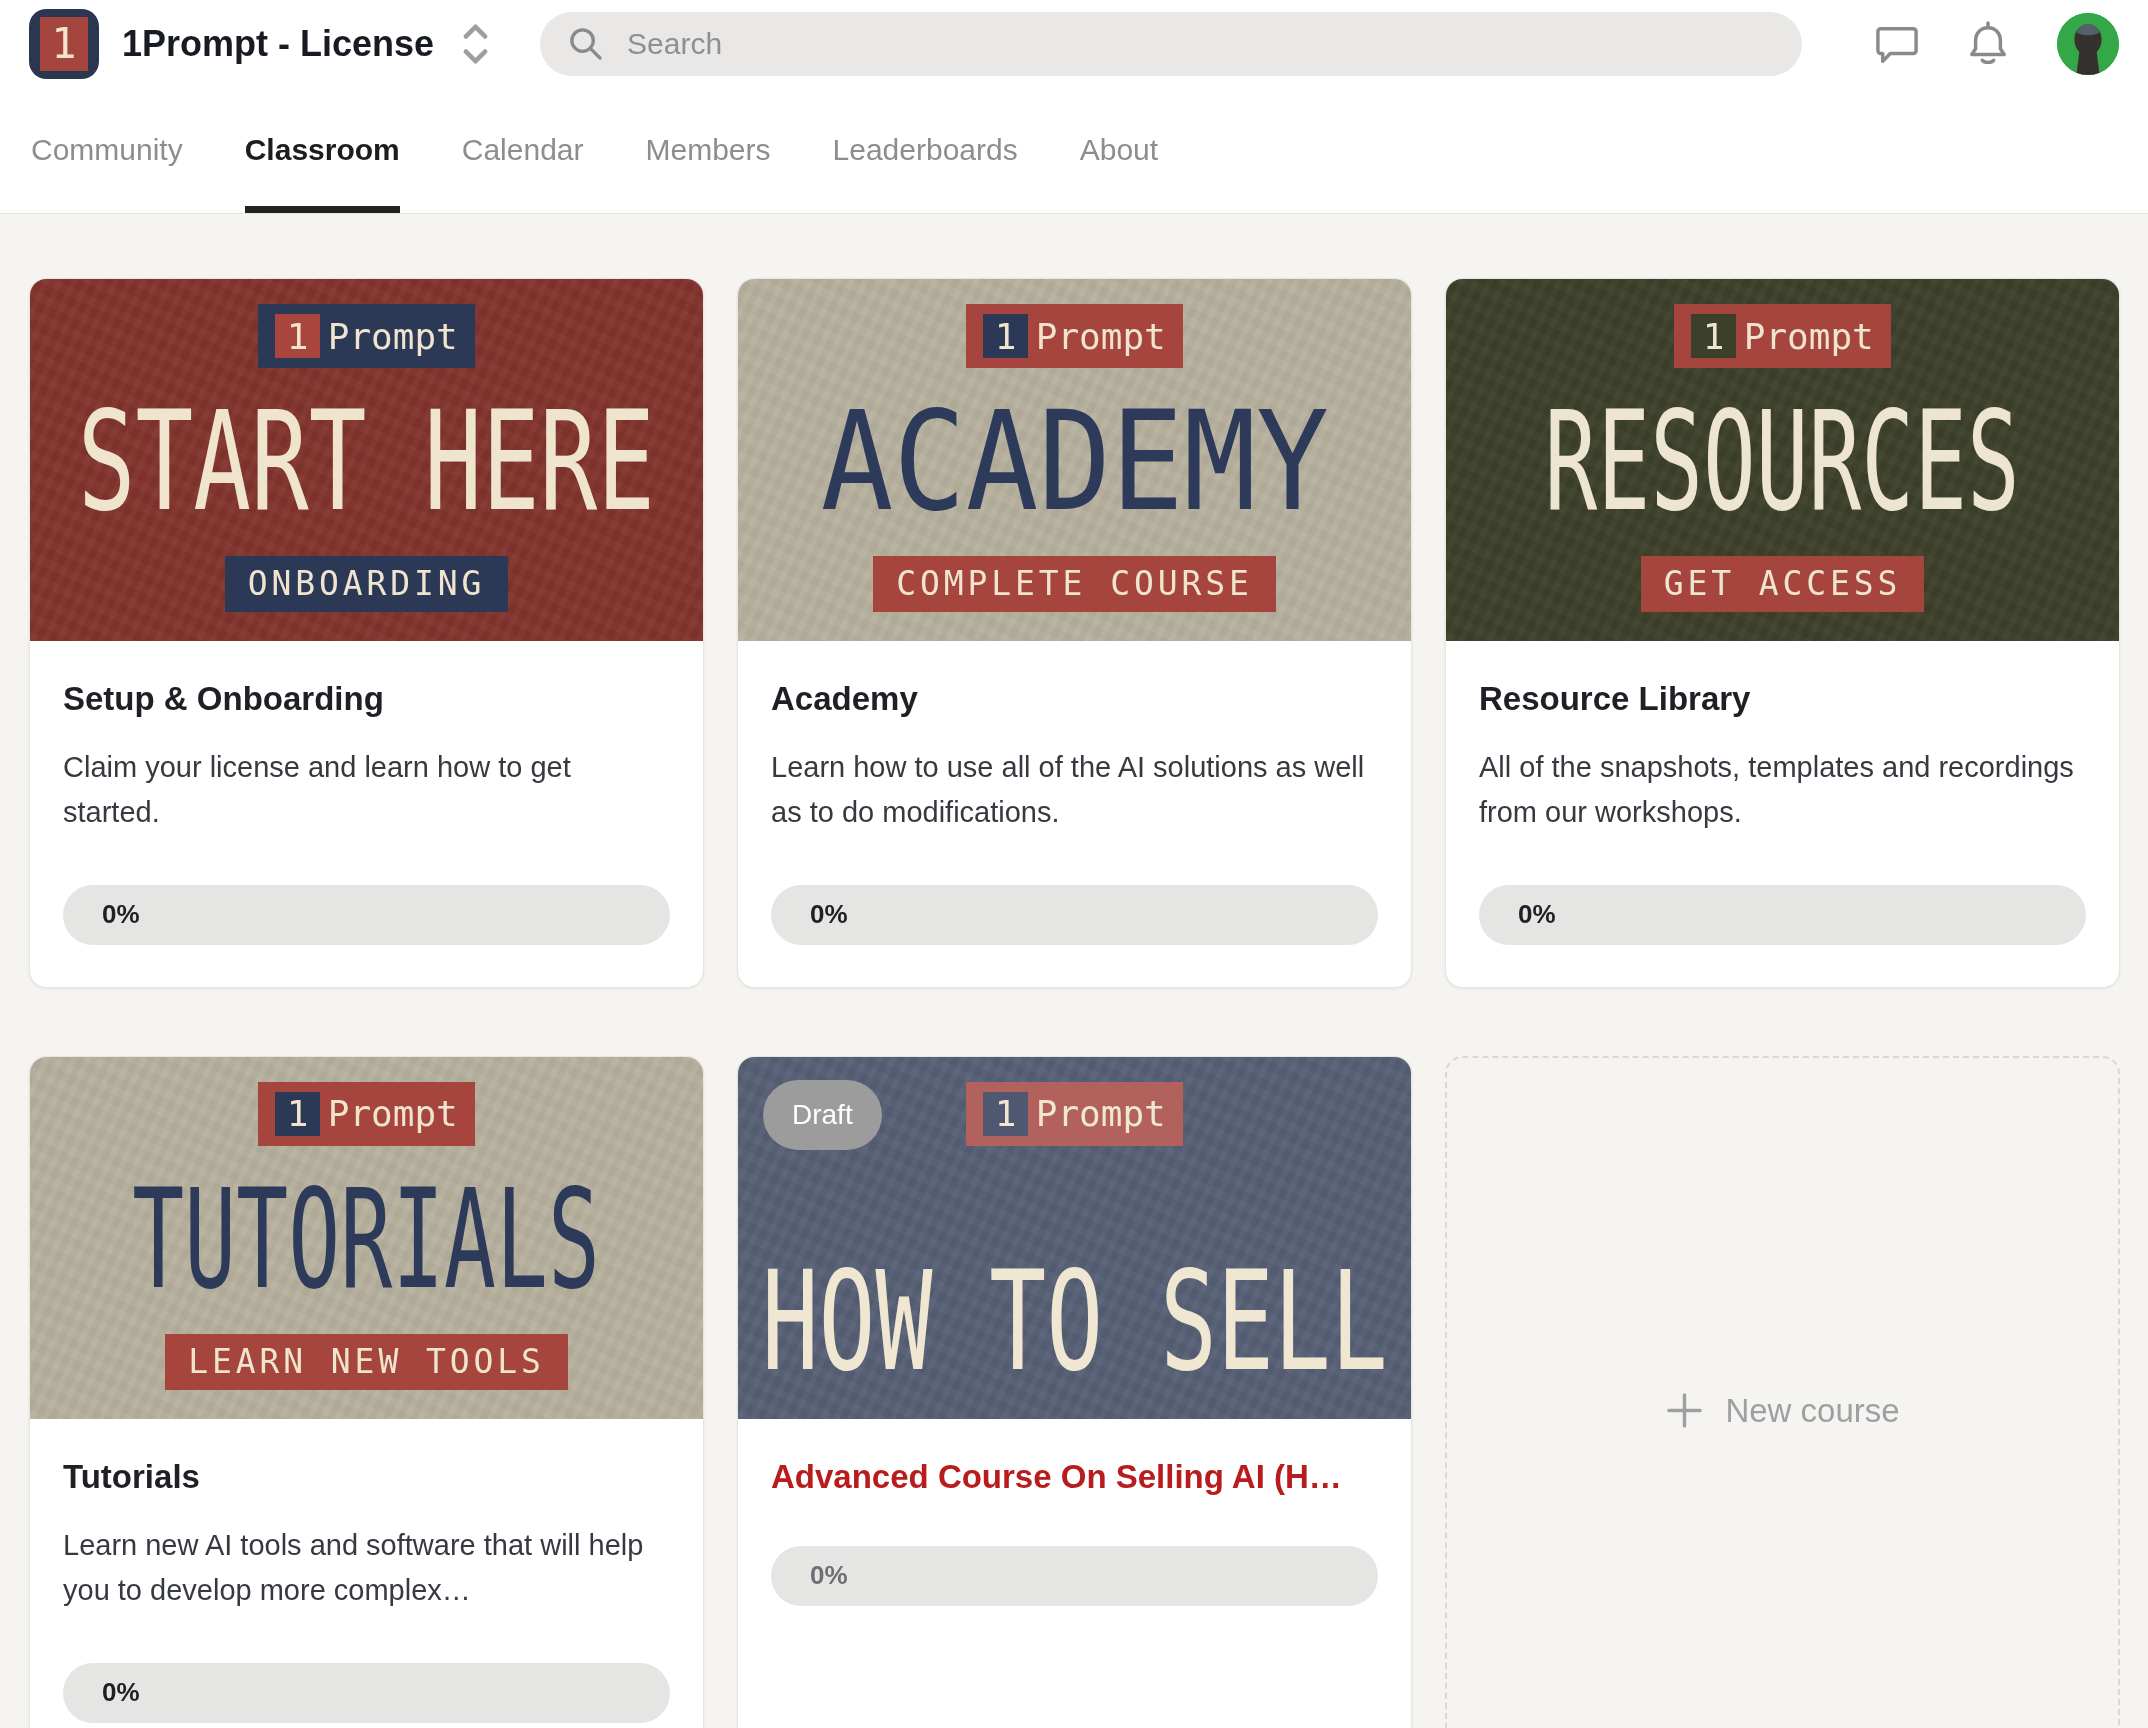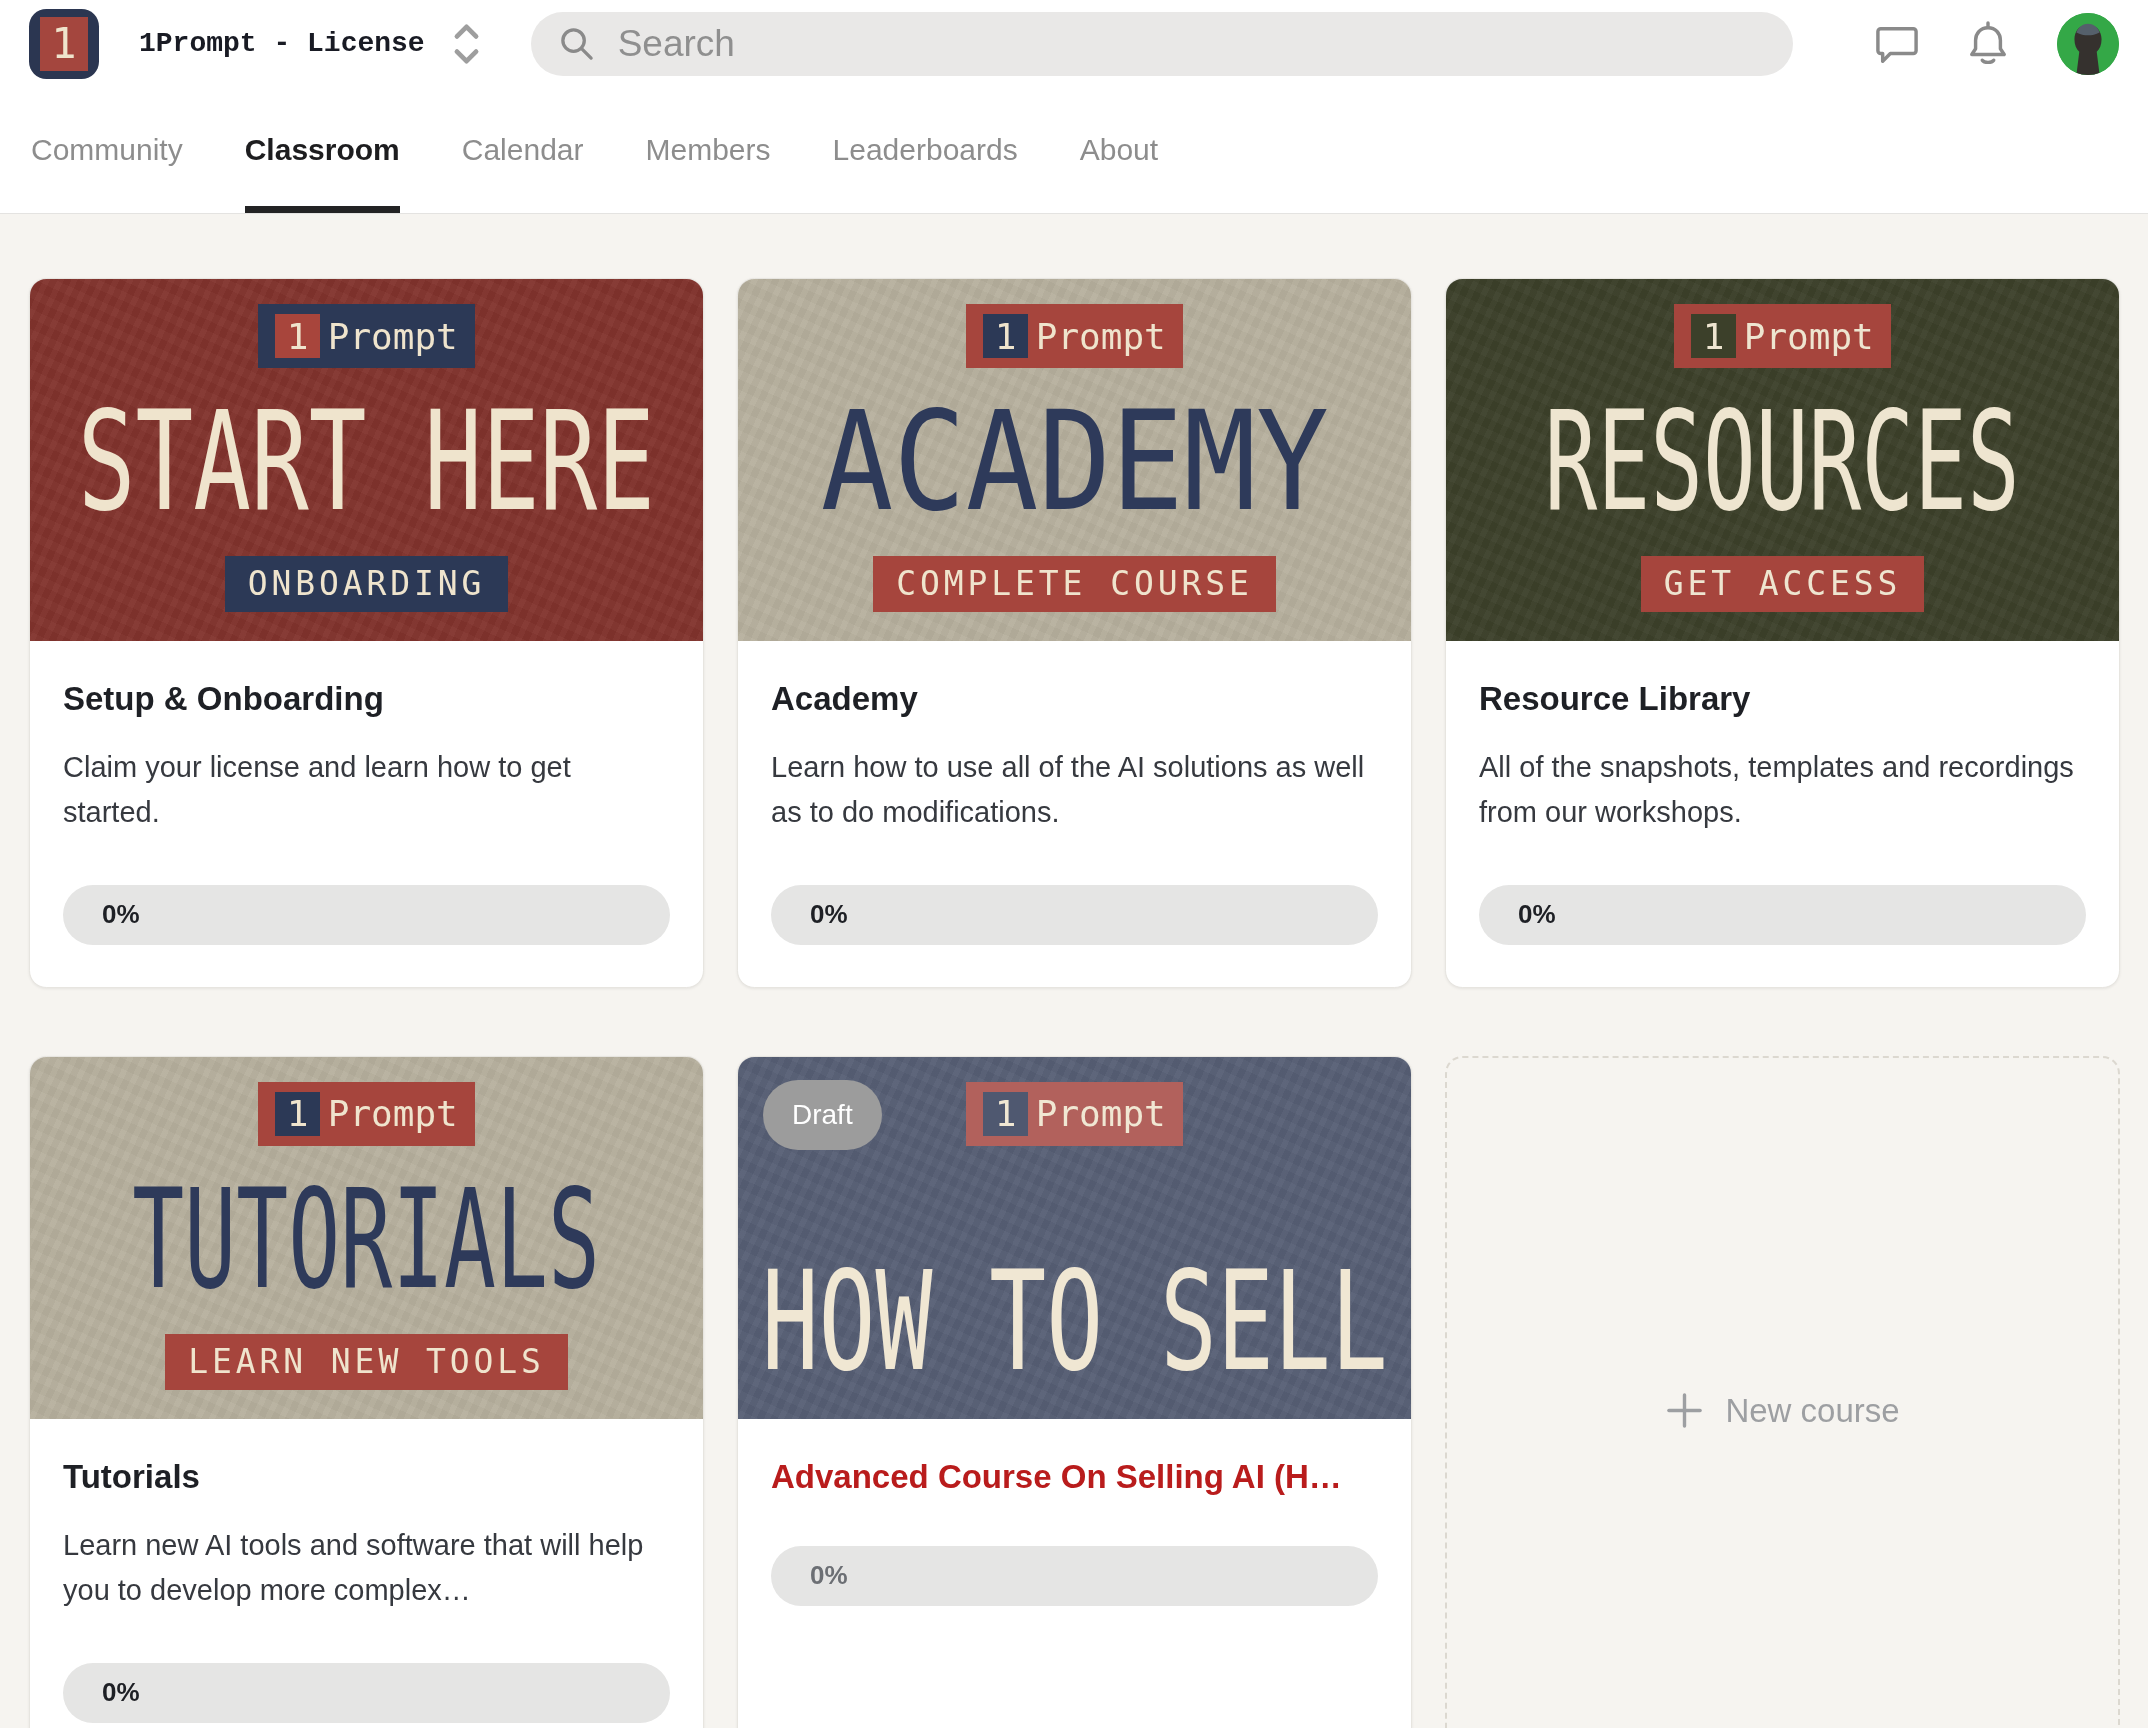--- a/index.html
+++ b/index.html
@@ -28,43 +28,42 @@
   }
   .logo-inner {
     width:48px; height:54px;
     background:#a4463e;
     display:flex; align-items:center; justify-content:center;
     font-family:"DejaVu Sans Mono", monospace;
     font-size:42px;
     color:#efe4cd;
   }
   .community-title {
-    margin-left:40px;
-    font-size:28px;
+    margin-left:23px;
+    font-size:36px;
     font-weight:bold;
     color:#191b24;
     white-space:nowrap;
-    font-family:Liberation Mono, monospace;
   }
   .switcher { margin-left:27px; flex:0 0 auto; cursor:pointer; }
   .search {
     margin-left:50px;
     flex:0 0 1262px;
     height:64px;
     background:#e9e8e7;
     border-radius:32px;
     display:flex;
     align-items:center;
     padding:0 27px;
   }
   .search svg { flex:0 0 auto; }
   .search input {
     border:none; outline:none; background:transparent;
     font-family:"Liberation Sans", sans-serif;
-    font-size:37px;
+    font-size:30px;
     color:#4a4a4a;
     margin-left:23px;
     width:100%;
   }
   .search input::placeholder { color:#8f8f8f; }
   .topbar-right {
     margin-left:auto;
     display:flex;
     align-items:center;
     gap:48px;

